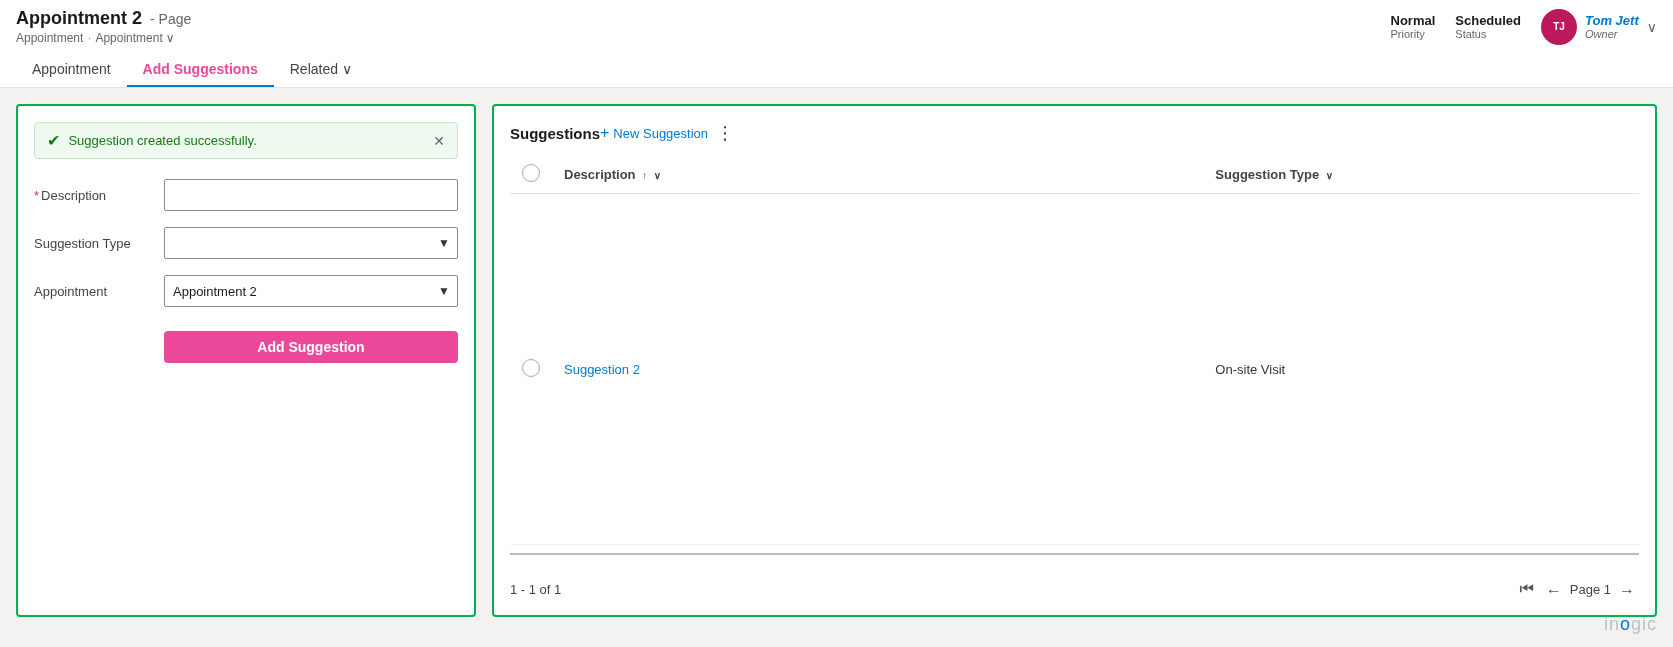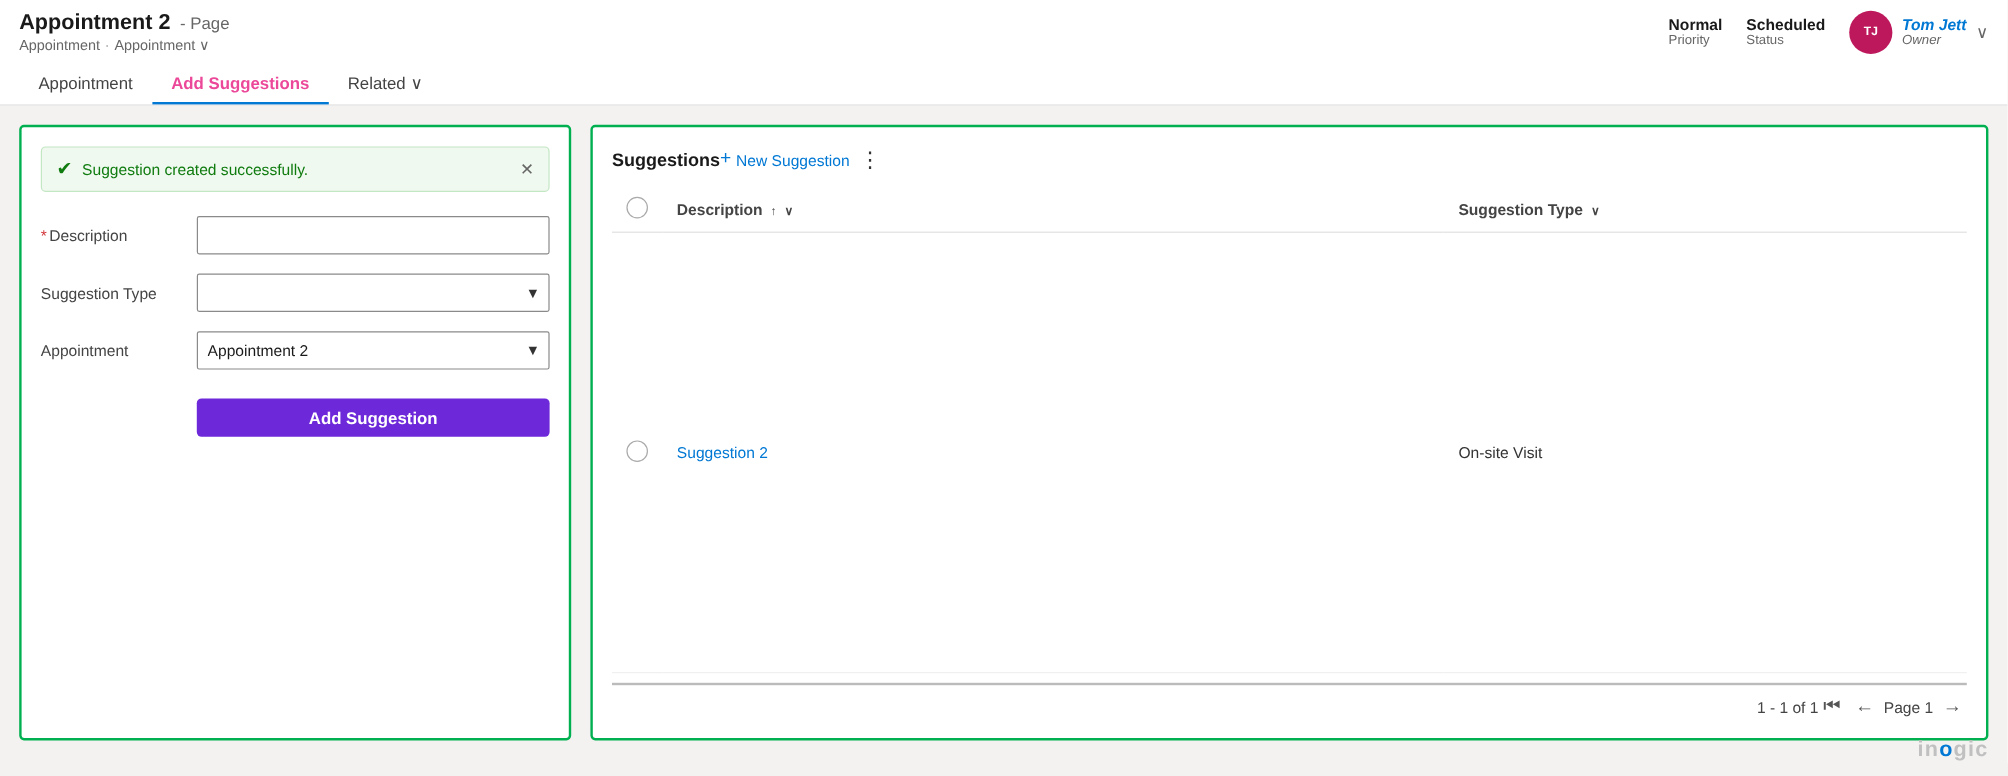--- a/index.html
+++ b/index.html
@@ -258,21 +258,21 @@
       border-radius: 2px;
       padding: 0 30px 0 8px;
       font-size: 13px;
       color: #1a1a1a;
       background: #fff;
       appearance: none;
       cursor: pointer;
     }
 
     .add-btn {
-      background: #6d28d9;
+      background: #ec4899;
       color: #fff;
       border: none;
       border-radius: 4px;
       padding: 8px 24px;
       font-size: 14px;
       font-weight: 600;
       cursor: pointer;
       margin-top: 8px;
       margin-left: 130px;
     }
@@ -368,23 +368,23 @@
       margin-left: 3px;
     }
     .chevron-icon {
       font-size: 10px;
       margin-left: 3px;
     }
 
     .table-footer {
       display: flex;
       align-items: center;
-      justify-content: flex-end;
+      justify-content: space-between;
       margin-top: 8px;
-      padding-top: 8px;
+      padding-top: 24px;
       border-top: 2px solid #bbb;
     }
     .page-info {
       font-size: 13px;
       color: #444;
     }
     .pagination {
       display: flex;
       align-items: center;
       gap: 4px;
@@ -402,21 +402,21 @@
       font-size: 13px;
       color: #444;
     }
 
     
     .watermark {
       position: fixed;
       bottom: 12px;
       right: 16px;
       font-size: 18px;
-      font-weight: 700;
+      font-weight: 400;
       color: #c0c0c0;
       letter-spacing: 1px;
       pointer-events: none;
     }
     .watermark span { color: #0078d4; }
   </style>
 </head>
 <body>
 
 <div class="header">

